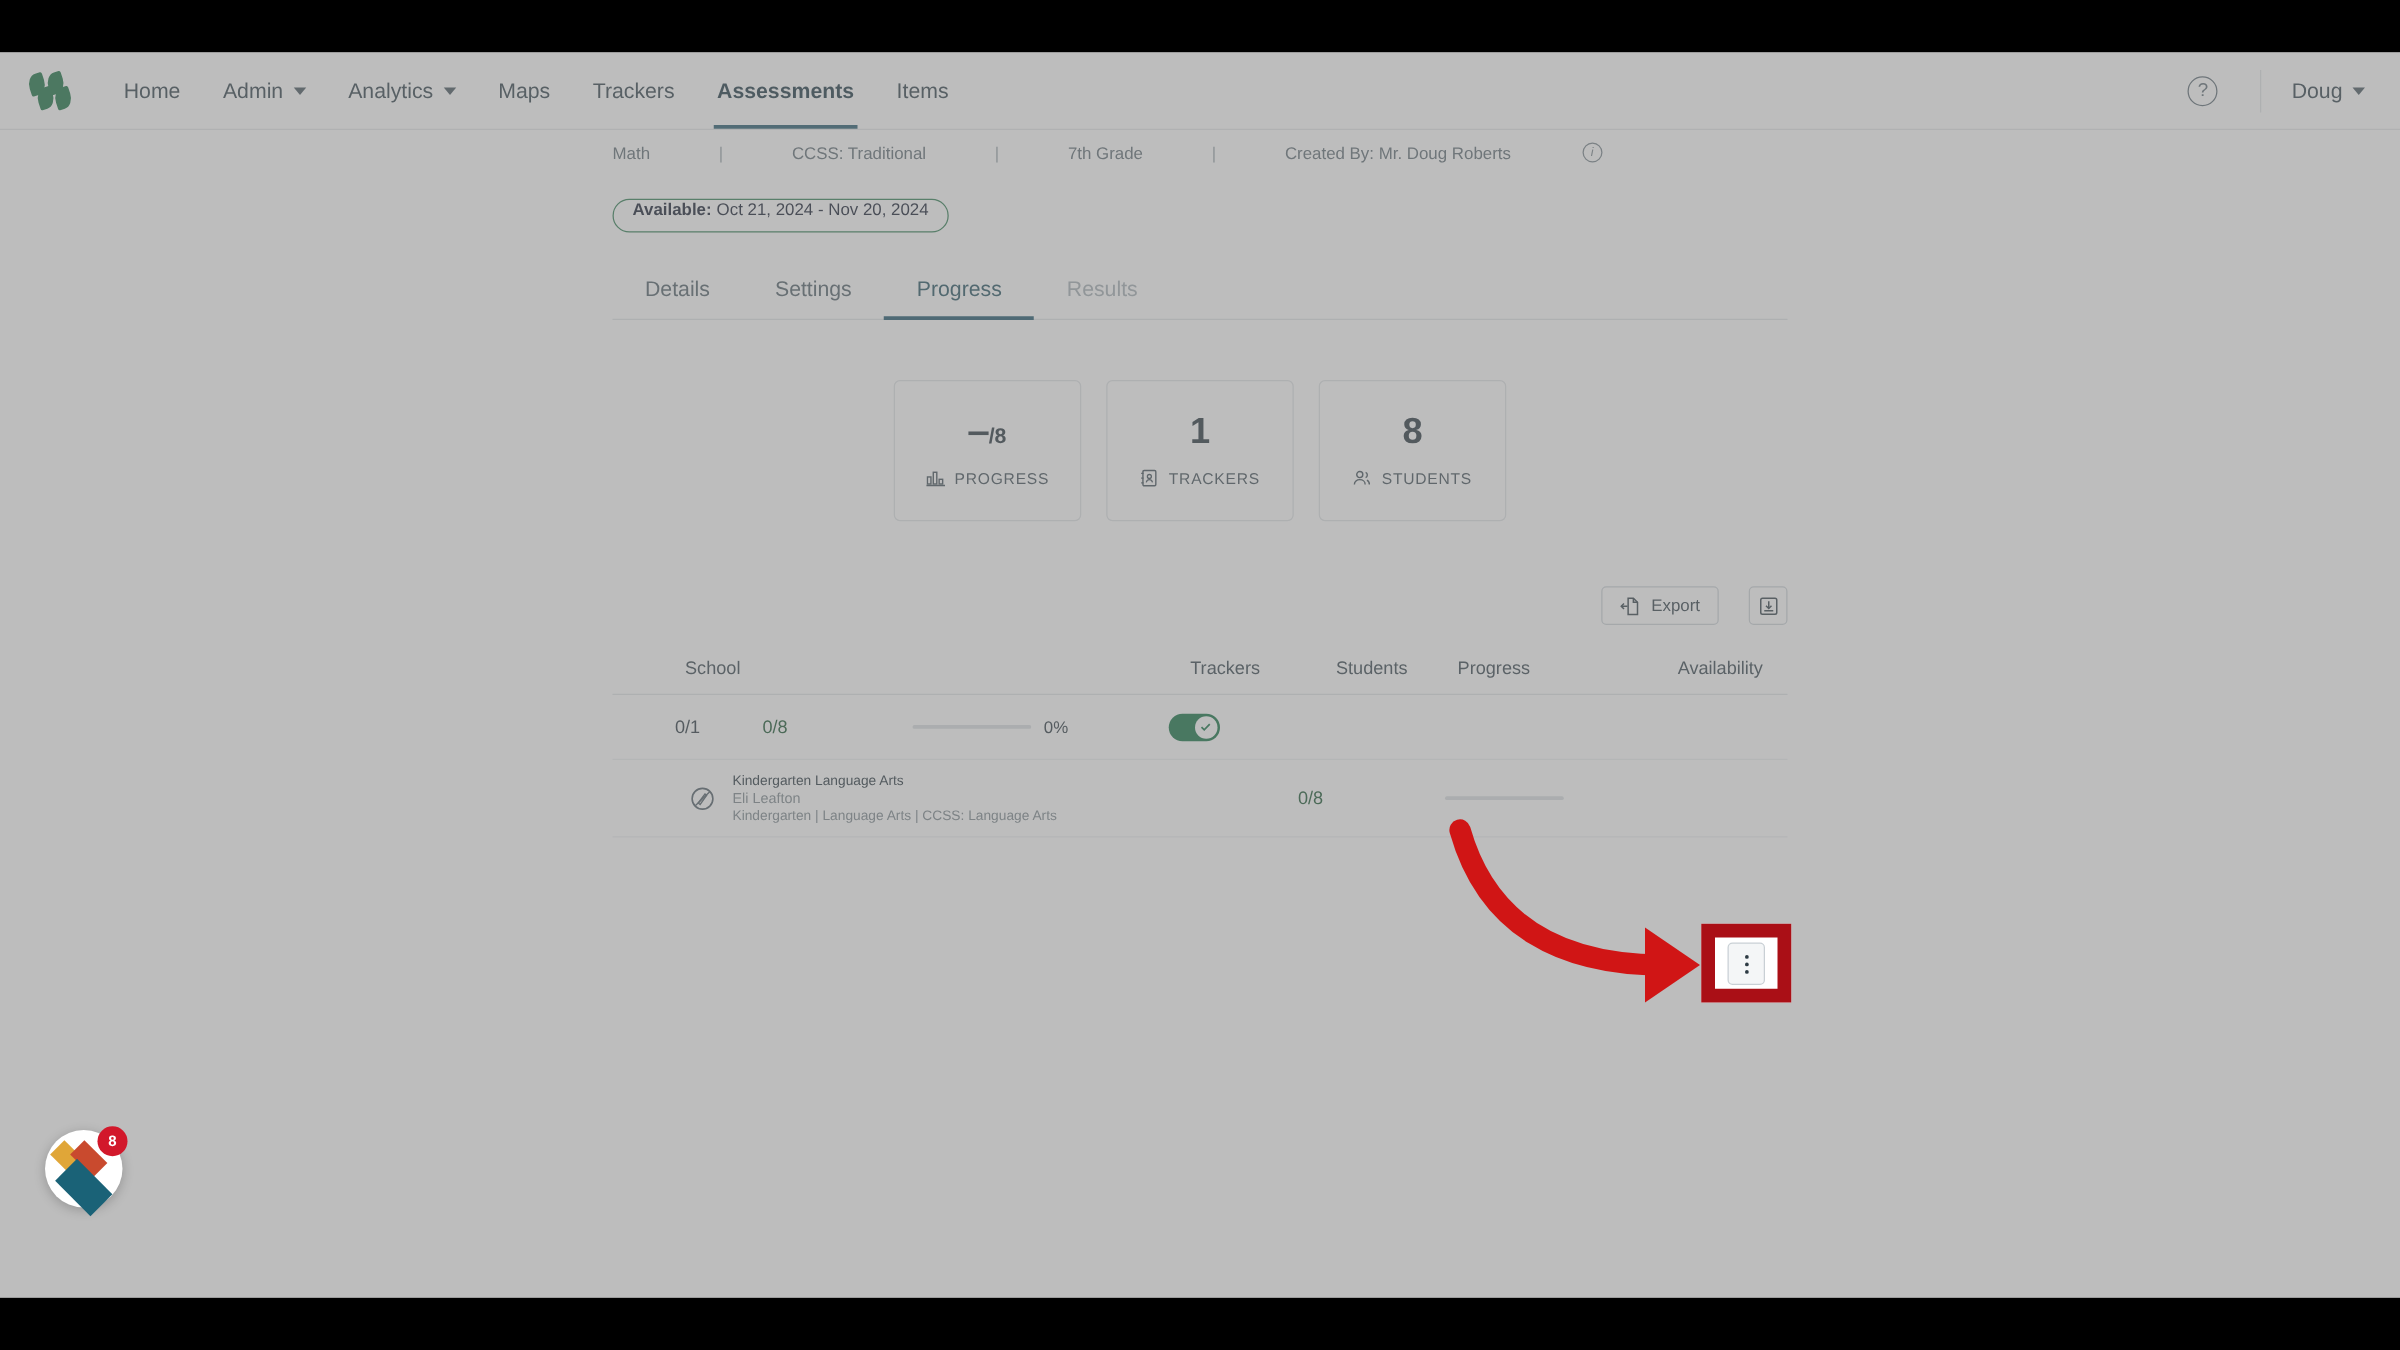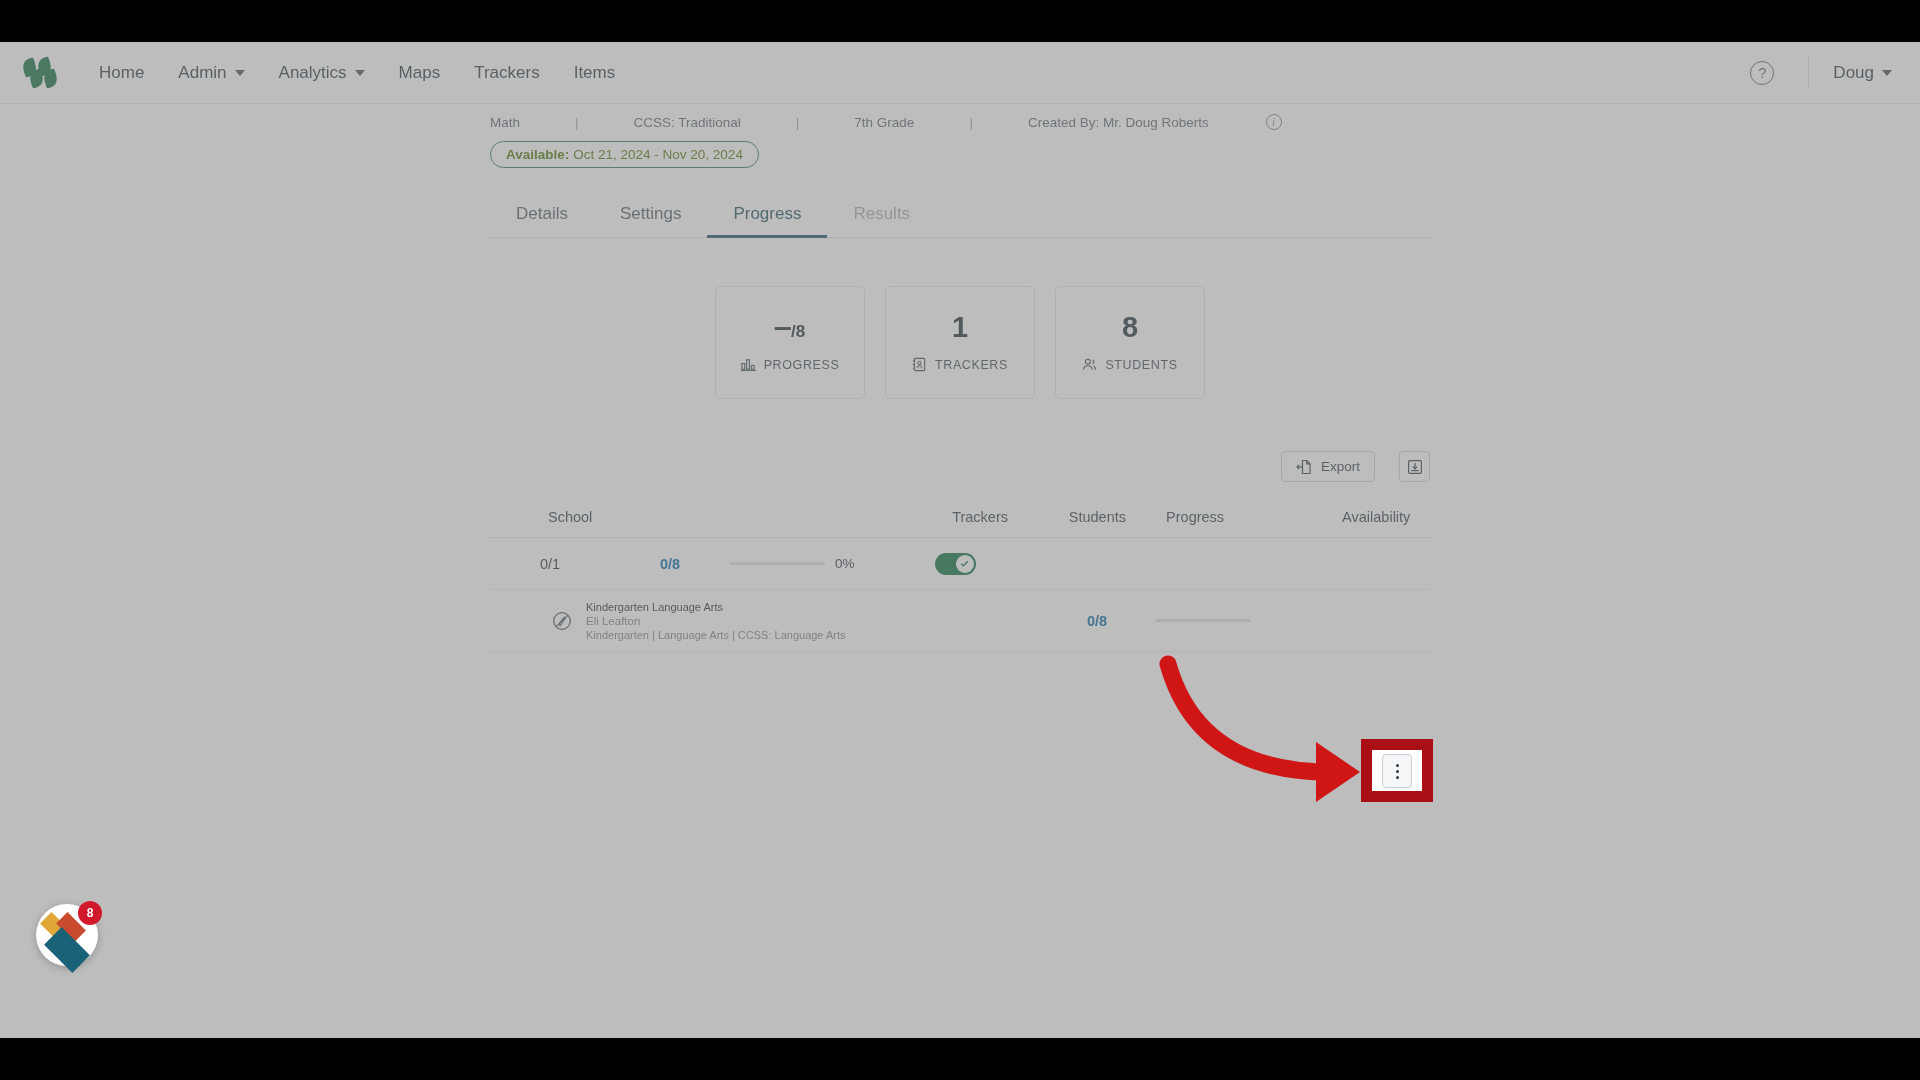--- a/index.html
+++ b/index.html
@@ -105,25 +105,25 @@
   .meta-sep { margin: 0 7px; color: #9aa5ab; }
   #info-icon {
     margin-left: 9px;
     width: 16px; height: 16px; border-radius: 50%;
     border: 1.3px solid #76838a; color: #76838a;
     font-size: 10px; font-style: italic;
     display: flex; align-items: center; justify-content: center;
     cursor: pointer;
   }
   #avail-badge {
-    margin-top: 11px;
-    display: inline-flex; align-items: center;
+    margin-top: 29px;
+    display: inline-flex; 
     height: 27px; padding: 0 15px;
     border: 1.4px solid #2e7d52; border-radius: 14px;
-    font-size: 13.5px; color: #4d7c0f;
+    font-size: 13.5px; color: #0f172a;
     width: fit-content;
   }
   #avail-badge b { font-weight: bold; margin-right: 4px; }
 
   
   #tabs {
     margin-top: 36px;
     display: flex;
     border-bottom: 1px solid #e0e4e7;
     width: 940px;
@@ -193,21 +193,21 @@
   .th-progress { width: 170px; padding-left: 10px; }
   .th-avail    { width: 110px; text-align: center; }
 
   .trow {
     display: flex; align-items: center;
     border-bottom: 1px solid #edf0f1;
     min-height: 52px;
   }
   .td-school { width: 440px; display: flex; align-items: center; }
   .td-trackers { width: 120px; text-align: center; font-size: 14.5px; color: #26343d; }
-  .td-students { width: 120px; text-align: center; font-size: 14.5px; color: #0369a1; font-weight: bold; }
+  .td-students { width: 120px; font-size: 14.5px; color: #14532d; }
   .td-progress { width: 170px; display: flex; align-items: center; gap: 10px; padding-left: 0; }
   .td-avail { width: 110px; display: flex; align-items: center; justify-content: center; }
 
   .expander {
     width: 30px; height: 30px; margin-left: 12px; margin-right: 16px;
     border: 1px solid #9dc3d4; border-radius: 4px;
     display: flex; align-items: center; justify-content: center;
     cursor: pointer; background: #fff; flex: none;
   }
   .school-name { font-size: 15.5px; color: #23323b; }
@@ -307,20 +307,23 @@
       </div>
       <div class="nav-item">
         <span>Analytics</span>
         <i class="caret"></i>
       </div>
       <div class="nav-item">
         <span>Maps</span>
       </div>
       <div class="nav-item">
         <span>Trackers</span>
+      </div>
+      <div class="nav-item active">
+        <span>Assessments</span>
       </div>
       <div class="nav-item">
         <span>Items</span>
       </div>
     </div>
 
     <div id="nav-right">
       <div id="help-icon">
         <span>?</span>
       </div>

